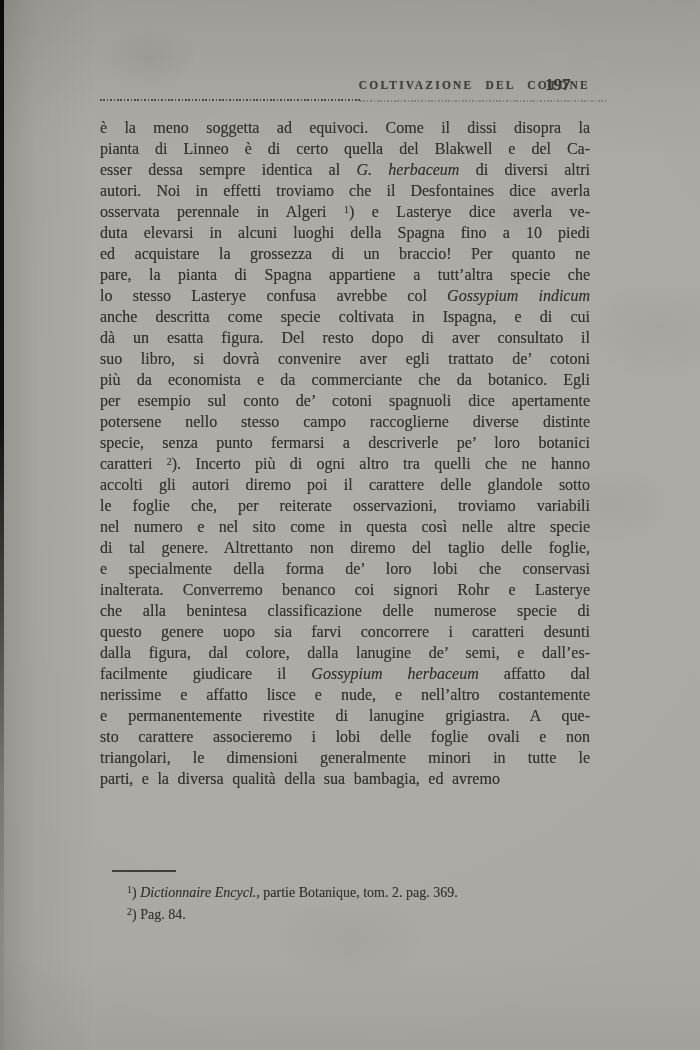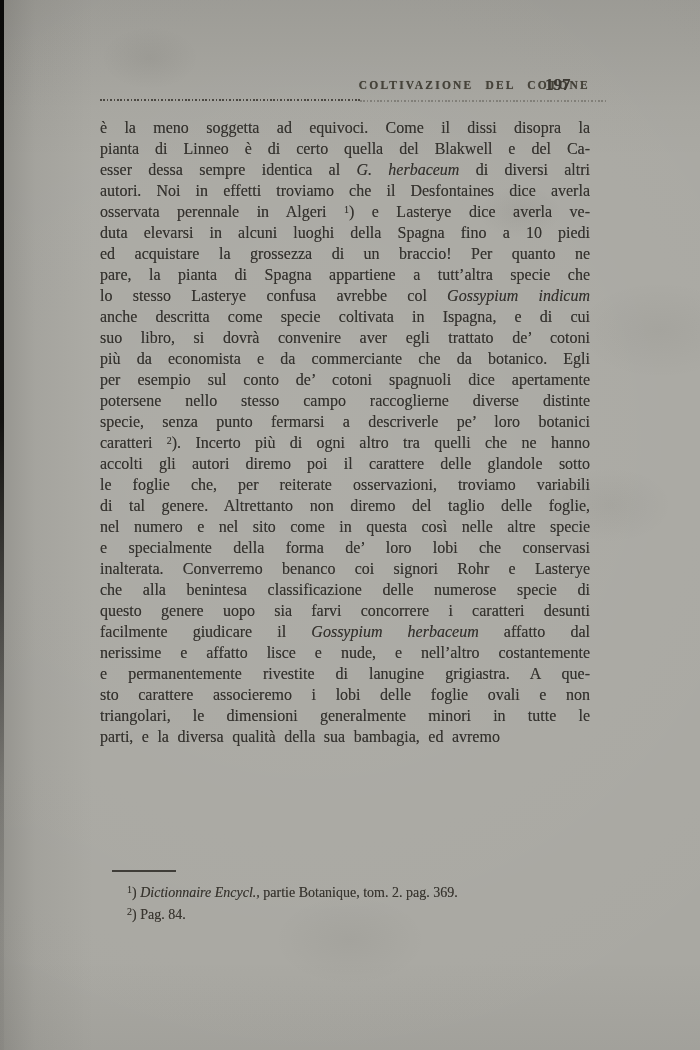--- a/index.html
+++ b/index.html
@@ -115,34 +115,36 @@
       <div class="bline"><span>è la meno soggetta ad equivoci. Come il dissi disopra la</span></div>
       <div class="bline"><span>pianta di Linneo è di certo quella del Blakwell e del Ca-</span></div>
       <div class="bline"><span>esser dessa sempre identica al </span><i>G. herbaceum</i><span> di diversi altri</span></div>
       <div class="bline"><span>autori. Noi in effetti troviamo che il Desfontaines dice averla</span></div>
       <div class="bline"><span>osservata perennale in Algeri </span><sup>1</sup><span>) e Lasterye dice averla ve-</span></div>
       <div class="bline"><span>duta elevarsi in alcuni luoghi della Spagna fino a 10 piedi</span></div>
       <div class="bline"><span>ed acquistare la grossezza di un braccio! Per quanto ne</span></div>
       <div class="bline"><span>pare, la pianta di Spagna appartiene a tutt’altra specie che</span></div>
       <div class="bline"><span>lo stesso Lasterye confusa avrebbe col </span><i>Gossypium indicum</i></div>
       <div class="bline"><span>anche descritta come specie coltivata in Ispagna, e di cui</span></div>
+      <div class="bline"><span>dà un esatta figura. Del resto dopo di aver consultato il</span></div>
       <div class="bline"><span>suo libro, si dovrà convenire aver egli trattato de’ cotoni</span></div>
       <div class="bline"><span>più da economista e da commerciante che da botanico. Egli</span></div>
       <div class="bline"><span>per esempio sul conto de’ cotoni spagnuoli dice apertamente</span></div>
       <div class="bline"><span>potersene nello stesso campo raccoglierne diverse distinte</span></div>
       <div class="bline"><span>specie, senza punto fermarsi a descriverle pe’ loro botanici</span></div>
       <div class="bline"><span>caratteri </span><sup>2</sup><span>). Incerto più di ogni altro tra quelli che ne hanno</span></div>
       <div class="bline"><span>accolti gli autori diremo poi il carattere delle glandole sotto</span></div>
       <div class="bline"><span>le foglie che, per reiterate osservazioni, troviamo variabili</span></div>
+      <div class="bline"><span>nel numero e nel sito come in questa così nelle altre specie</span></div>
       <div class="bline"><span>di tal genere. Altrettanto non diremo del taglio delle foglie,</span></div>
-      <div class="bline"><span>nel numero e nel sito come in questa così nelle altre specie</span></div>
       <div class="bline"><span>e specialmente della forma de’ loro lobi che conservasi</span></div>
       <div class="bline"><span>inalterata. Converremo benanco coi signori Rohr e Lasterye</span></div>
       <div class="bline"><span>che alla benintesa classificazione delle numerose specie di</span></div>
       <div class="bline"><span>questo genere uopo sia farvi concorrere i caratteri desunti</span></div>
+      <div class="bline"><span>dalla figura, dal colore, dalla lanugine de’ semi, e dall’es-</span></div>
       <div class="bline"><span>facilmente giudicare il </span><i>Gossypium herbaceum</i><span> affatto dal</span></div>
       <div class="bline"><span>nerissime e affatto lisce e nude, e nell’altro costantemente</span></div>
       <div class="bline"><span>e permanentemente rivestite di lanugine grigiastra. A que-</span></div>
       <div class="bline"><span>sto carattere associeremo i lobi delle foglie ovali e non</span></div>
       <div class="bline"><span>triangolari, le dimensioni generalmente minori in tutte le</span></div>
       <div class="bline last"><span>parti, e la diversa qualità della sua bambagia, ed avremo</span></div>
     </div>
 
   <div class="footnote-rule"></div>
 

